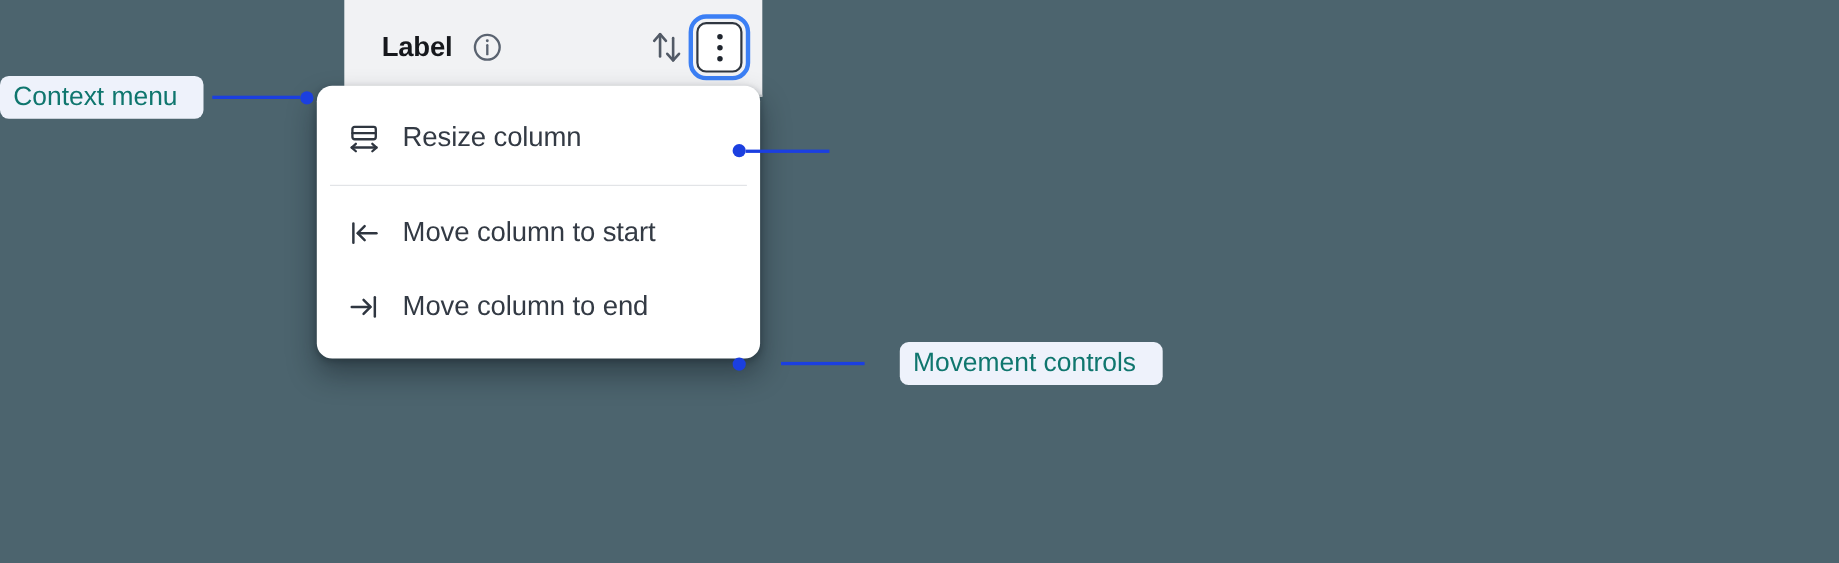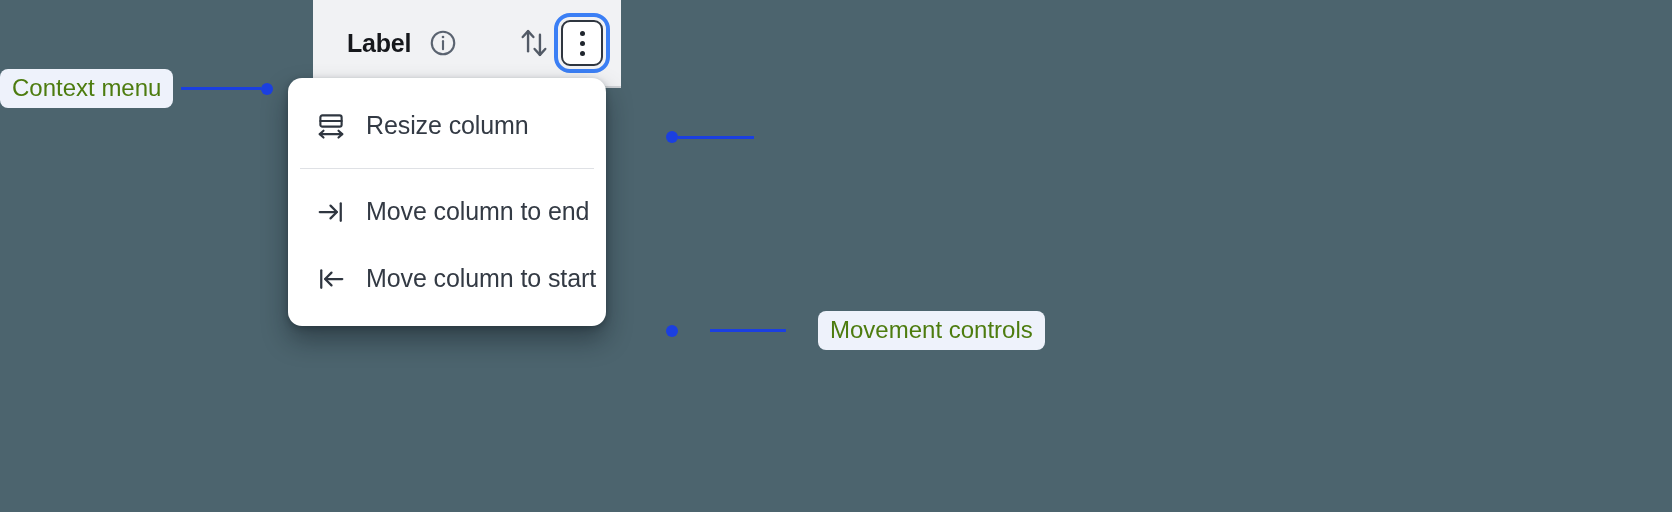--- a/index.html
+++ b/index.html
@@ -13,21 +13,21 @@
     font-family: "Liberation Sans", sans-serif;
     overflow: hidden;
     position: relative;
   }
 
   
   #column-header {
     position: absolute;
     left: 313px;
     top: 0;
-    width: 308px;
+    width: 380px;
     height: 88px;
     background: #f1f2f4;
     border-bottom: 2px solid #cfd2d6;
     box-sizing: border-box;
     display: flex;
     align-items: center;
     padding: 0 14px 0 34px;
   }
   #header-label {
     font-size: 25px;
@@ -77,21 +77,21 @@
     height: 5px;
     border-radius: 50%;
     background: #1f252e;
   }
 
   
   #context-menu {
     position: absolute;
     left: 288px;
     top: 78px;
-    width: 318px;
+    width: 403px;
     background: #ffffff;
     border-radius: 14px;
     box-shadow: 0 14px 26px rgba(12,20,26,0.42), 0 2px 6px rgba(12,20,26,0.28);
     padding: 14px 0 14px 0;
     box-sizing: border-box;
     z-index: 5;
   }
   .menu-item {
     display: flex;
     align-items: center;
@@ -123,24 +123,24 @@
 
   
   .callout {
     position: absolute;
     display: flex;
     align-items: center;
     z-index: 20;
   }
   .callout .pill {
     background: #eef2fb;
-    color: #4d7c0f;
+    color: #0f766e;
     font-size: 24px;
     border-radius: 8px;
-    padding: 6px 12px 8px 12px;
+    padding: 6px 24px 8px 12px;
     white-space: nowrap;
     line-height: 1.05;
   }
   .callout .leader {
     height: 3px;
     background: #1b3fe0;
     flex: 0 0 auto;
   }
   .callout .node {
     width: 12px;
@@ -206,39 +206,39 @@
     <span class="mi-label">Resize column</span>
   </div>
 
 
   <div id="menu-separator"></div>
 
 
   <div class="menu-item">
     <span class="mi-icon">
       <svg width="30" height="30" viewBox="0 0 24 24" fill="none" stroke="#2f3640" stroke-width="1.8" stroke-linecap="round" stroke-linejoin="round">
+        <line x1="4.2" y1="5" x2="4.2" y2="19"></line>
+        <line x1="21" y1="12" x2="7.5" y2="12"></line>
+        <polyline points="12.4,6.9 7.3,12 12.4,17.1"></polyline>
+      </svg>
+    </span>
+    <span class="mi-label">Move column to start</span>
+  </div>
+
+  <div class="menu-item">
+    <span class="mi-icon">
+      <svg width="30" height="30" viewBox="0 0 24 24" fill="none" stroke="#2f3640" stroke-width="1.8" stroke-linecap="round" stroke-linejoin="round">
         <line x1="19.8" y1="5" x2="19.8" y2="19"></line>
         <line x1="3" y1="12" x2="16.5" y2="12"></line>
         <polyline points="11.6,6.9 16.7,12 11.6,17.1"></polyline>
       </svg>
     </span>
     <span class="mi-label">Move column to end</span>
   </div>
 
-  <div class="menu-item">
-    <span class="mi-icon">
-      <svg width="30" height="30" viewBox="0 0 24 24" fill="none" stroke="#2f3640" stroke-width="1.8" stroke-linecap="round" stroke-linejoin="round">
-        <line x1="4.2" y1="5" x2="4.2" y2="19"></line>
-        <line x1="21" y1="12" x2="7.5" y2="12"></line>
-        <polyline points="12.4,6.9 7.3,12 12.4,17.1"></polyline>
-      </svg>
-    </span>
-    <span class="mi-label">Move column to start</span>
-  </div>
-
 </div>
 
 <div class="callout" id="callout-context-menu">
   <span class="pill">Context menu</span>
   <span class="leader"></span>
   <span class="node"></span>
 </div>
 
 <div class="callout" id="callout-resize">
   <span class="node"></span>

